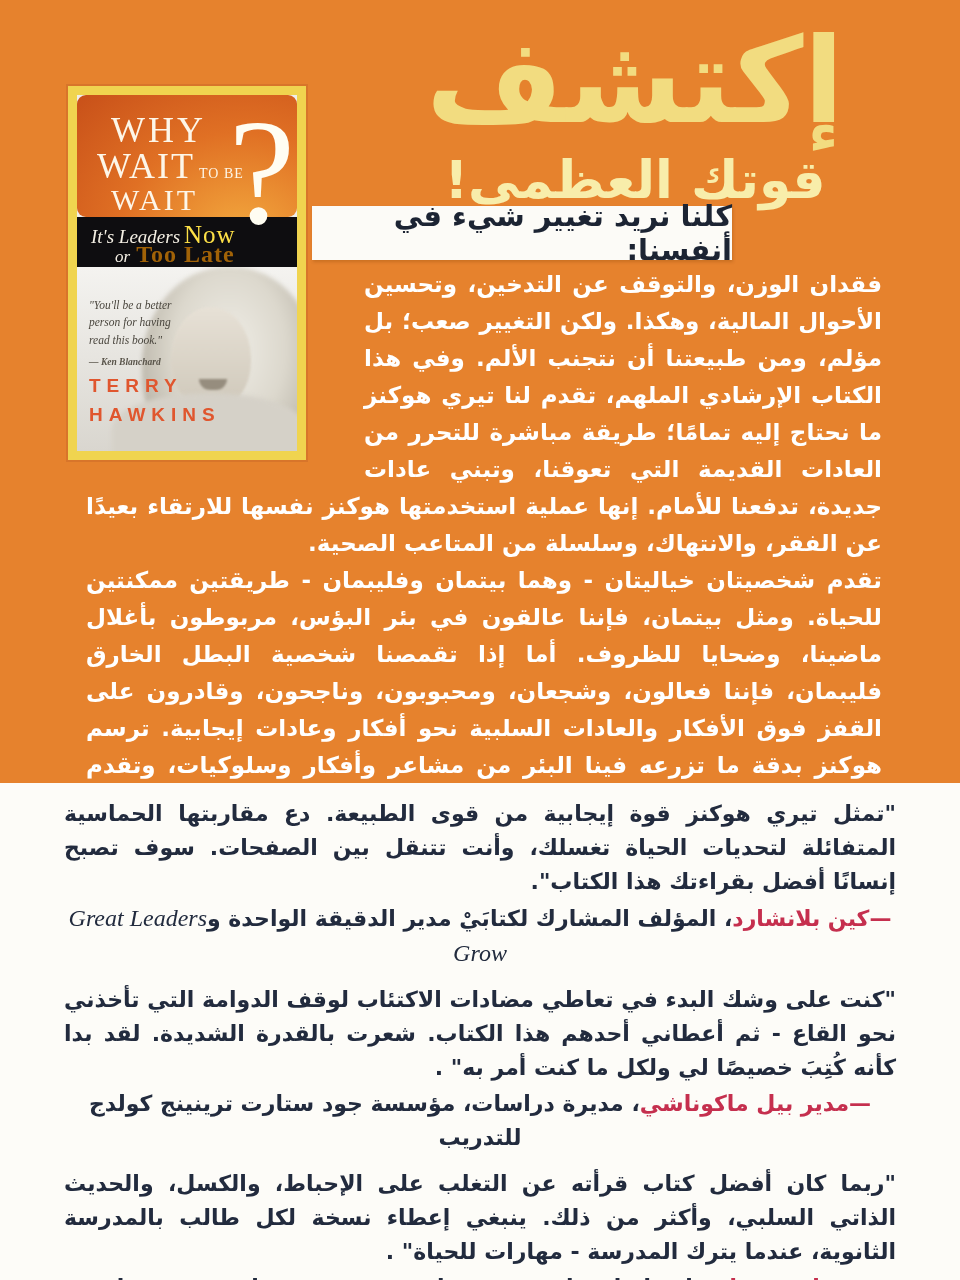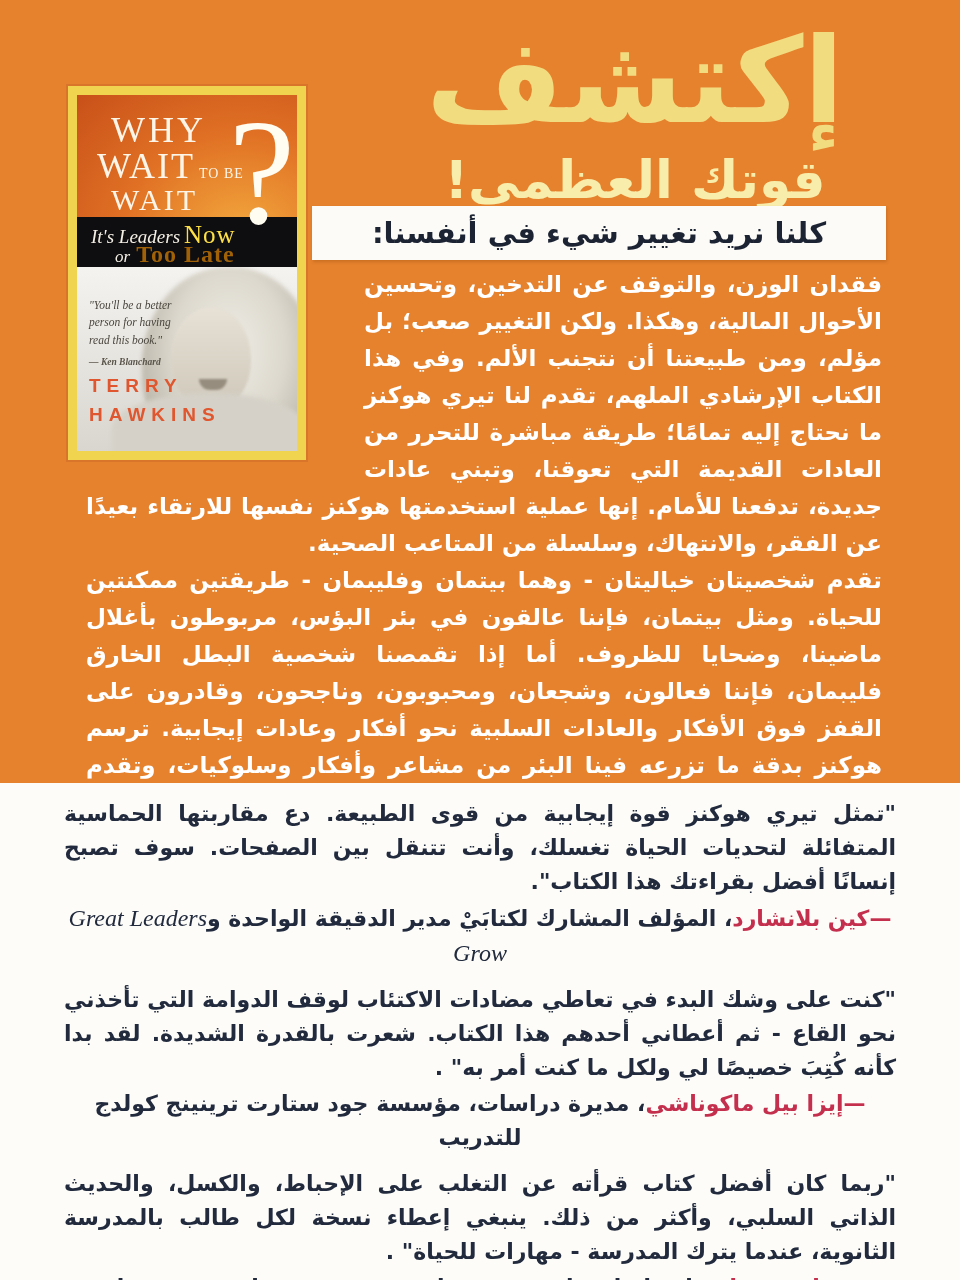--- a/index.html
+++ b/index.html
@@ -7,32 +7,32 @@
         font-family:"DejaVu Sans",sans-serif;}
 
   
   .orange{position:absolute;top:0;left:0;width:960px;height:783px;background:#e6822d;
           border-bottom:3px solid #b9641e;}
 
   .headline{position:absolute;top:14px;left:330px;right:20px;text-align:center;direction:rtl;}
   .headline .h1{font-size:118px;line-height:1.15;font-weight:bold;color:#f2dc80;}
   .headline .h2{font-size:52px;line-height:1.1;font-weight:bold;color:#f8edaa;margin-top:2px;}
 
-  .intro-box{position:absolute;top:206px;left:312px;width:574px;height:54px;background:#fcfbf7;
+  .intro-box{position:absolute;top:206px;left:312px;width:420px;height:54px;background:#fcfbf7;
              display:flex;align-items:center;justify-content:center;direction:rtl;
              box-shadow:1px 2px 3px rgba(120,60,0,.25);}
   .intro-box span{font-size:29px;font-weight:bold;color:#1c2433;}
 
   
   .cover{position:absolute;left:66px;top:84px;width:242px;height:378px;background:#f0d44f;
          padding:9px;box-sizing:border-box;border:2px solid #d8752a;}
   .cover-inner{position:relative;width:100%;height:100%;display:flex;flex-direction:column;
                background:#efeeea;overflow:hidden;}
   .c-top{height:122px;flex:0 0 122px;position:relative;
-         background:radial-gradient(ellipse at 75% 115%, #f3a93e 0%, #e07024 52%, #c85019 100%);}
+         background:radial-gradient(ellipse at 75% 115%, #f3a93e 0%, #e07024 52%, #c85019 100%);border-radius:9px;}
   .c-top .w1{position:absolute;top:14px;left:34px;font-family:"Liberation Serif",serif;
              font-size:36px;letter-spacing:3px;color:#fdf6e8;}
   .c-top .w2{position:absolute;top:50px;left:20px;font-family:"Liberation Serif",serif;
              font-size:36px;letter-spacing:2px;color:#fdf6e8;}
   .c-top .w2 .tobe{font-size:14px;letter-spacing:1px;margin-left:4px;}
   .c-top .w3{position:absolute;top:88px;left:34px;font-family:"Liberation Serif",serif;
              font-size:30px;letter-spacing:3px;color:#fdf6e8;}
   .c-qmark{position:absolute;top:2px;right:2px;z-index:3;font-family:"Liberation Serif",serif;
            font-size:150px;line-height:1;color:#fffdf2;}
   .c-band{height:50px;flex:0 0 50px;background:#0e0d10;color:#fff;position:relative;
@@ -128,21 +128,21 @@
 
   <section class="reviews">
 
     <p class="quote">"تمثل تيري هوكنز قوة إيجابية من قوى الطبيعة. دع مقاربتها الحماسية المتفائلة لتحديات الحياة تغسلك، وأنت تتنقل بين الصفحات. سوف تصبح إنسانًا أفضل بقراءتك هذا الكتاب".</p>
     <p class="attr">
       <span class="name">—كين بلانشارد</span><span>، المؤلف المشارك لكتابَيْ مدير الدقيقة الواحدة و</span><span class="latin">Great Leaders Grow</span>
     </p>
 
     <p class="quote">"كنت على وشك البدء في تعاطي مضادات الاكتئاب لوقف الدوامة التي تأخذني نحو القاع - ثم أعطاني أحدهم هذا الكتاب. شعرت بالقدرة الشديدة. لقد بدا كأنه كُتِبَ خصيصًا لي ولكل ما كنت أمر به" .</p>
     <p class="attr">
-      <span class="name">—إيزا بيل ماكوناشي</span><span>، مديرة دراسات، مؤسسة جود ستارت ترينينج كولدج للتدريب</span>
+      <span class="name">—مدير بيل ماكوناشي</span><span>، مديرة دراسات، مؤسسة جود ستارت ترينينج كولدج للتدريب</span>
     </p>
 
     <p class="quote">"ربما كان أفضل كتاب قرأته عن التغلب على الإحباط، والكسل، والحديث الذاتي السلبي، وأكثر من ذلك. ينبغي إعطاء نسخة لكل طالب بالمدرسة الثانوية، عندما يترك المدرسة - مهارات للحياة" .</p>
     <p class="attr">
       <span class="name">—فيفيان وورنل</span><span>، ناشطة اجتماعية، مستشارة بمستشفى سانت جورج برايفت هوسبيتال</span>
     </p>
 
   </section>
 
 </div>

